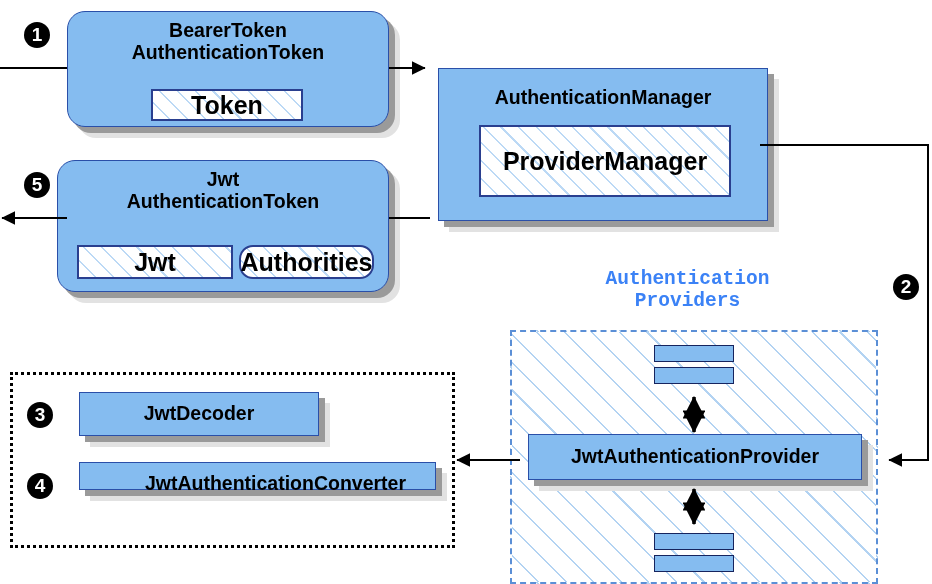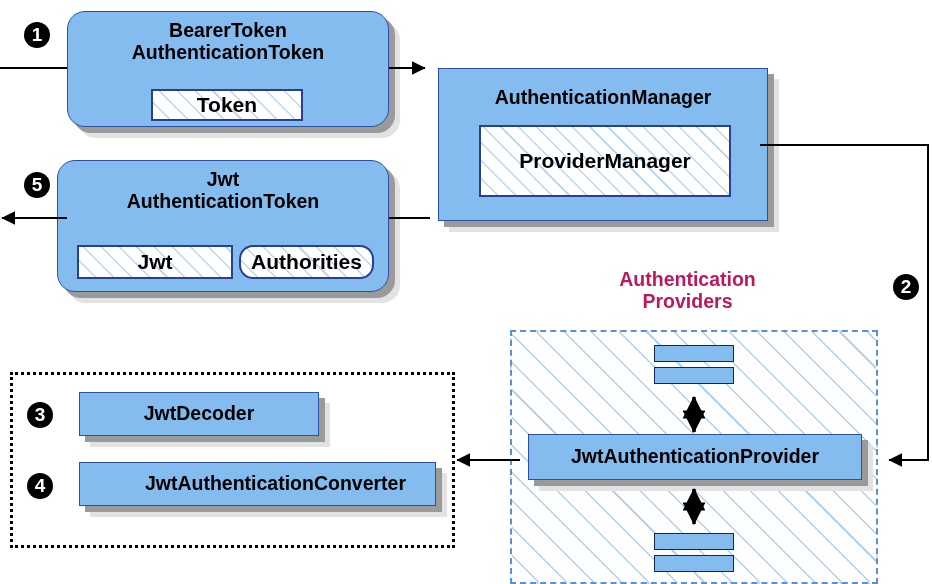--- a/index.html
+++ b/index.html
@@ -83,21 +83,21 @@
         rgba(255,255,255,0) 11px,
         #bcd9f5 11px,
         #bcd9f5 12.6px),
       #ffffff;
     border: 2px solid #2a3f8f;
     box-sizing: border-box;
     display: flex;
     align-items: center;
     justify-content: center;
     font-weight: bold;
-    font-size: 21px;
+    font-size: 25px;
     color: #000000;
     z-index: 12;
   }
 
   
   .hatch-region {
     position: absolute;
     background:
       repeating-linear-gradient(45deg,
         rgba(255,255,255,0) 0px,
@@ -117,24 +117,25 @@
     box-sizing: border-box;
     background: transparent;
     z-index: 5;
   }
 
   .region-label {
     position: absolute;
     text-align: center;
     font-weight: bold;
     font-size: 19.5px;
-    color: #be185d;
+    color: #3b82f6;
     line-height: 1.15;
     white-space: pre-line;
     z-index: 20;
+    font-family: Liberation Mono, monospace;
   }
 
   
   .stack-bar {
     position: absolute;
     background: #85bcf0;
     border: 1.5px solid #16245e;
     box-sizing: border-box;
     z-index: 12;
   }
@@ -235,17 +236,17 @@
 
   <div class="stack-bar" style="left:654px; top:533px; width:80px; height:17px;"></div>
   <div class="stack-bar" style="left:654px; top:555px; width:80px; height:17px;"></div>
 
   <div class="dot-region" style="left:10px; top:372px; width:445px; height:176px;"></div>
 
   <div class="box box-shadow2" style="left:71px; top:392px; width:240px; height:44px;">
     <div class="box-title" style="line-height:41px;">JwtDecoder</div>
   </div>
 
-  <div class="box box-shadow2" style="left:71px; top:462px; width:357px; height:44px;padding-left:36px;">
+  <div class="box box-shadow2" style="left:71px; top:462px; width:357px; height:28px;padding-left:36px;">
     <div class="box-title" style="line-height:41px;">JwtAuthenticationConverter</div>
   </div>
 
 </div>
 
 </body></html>

